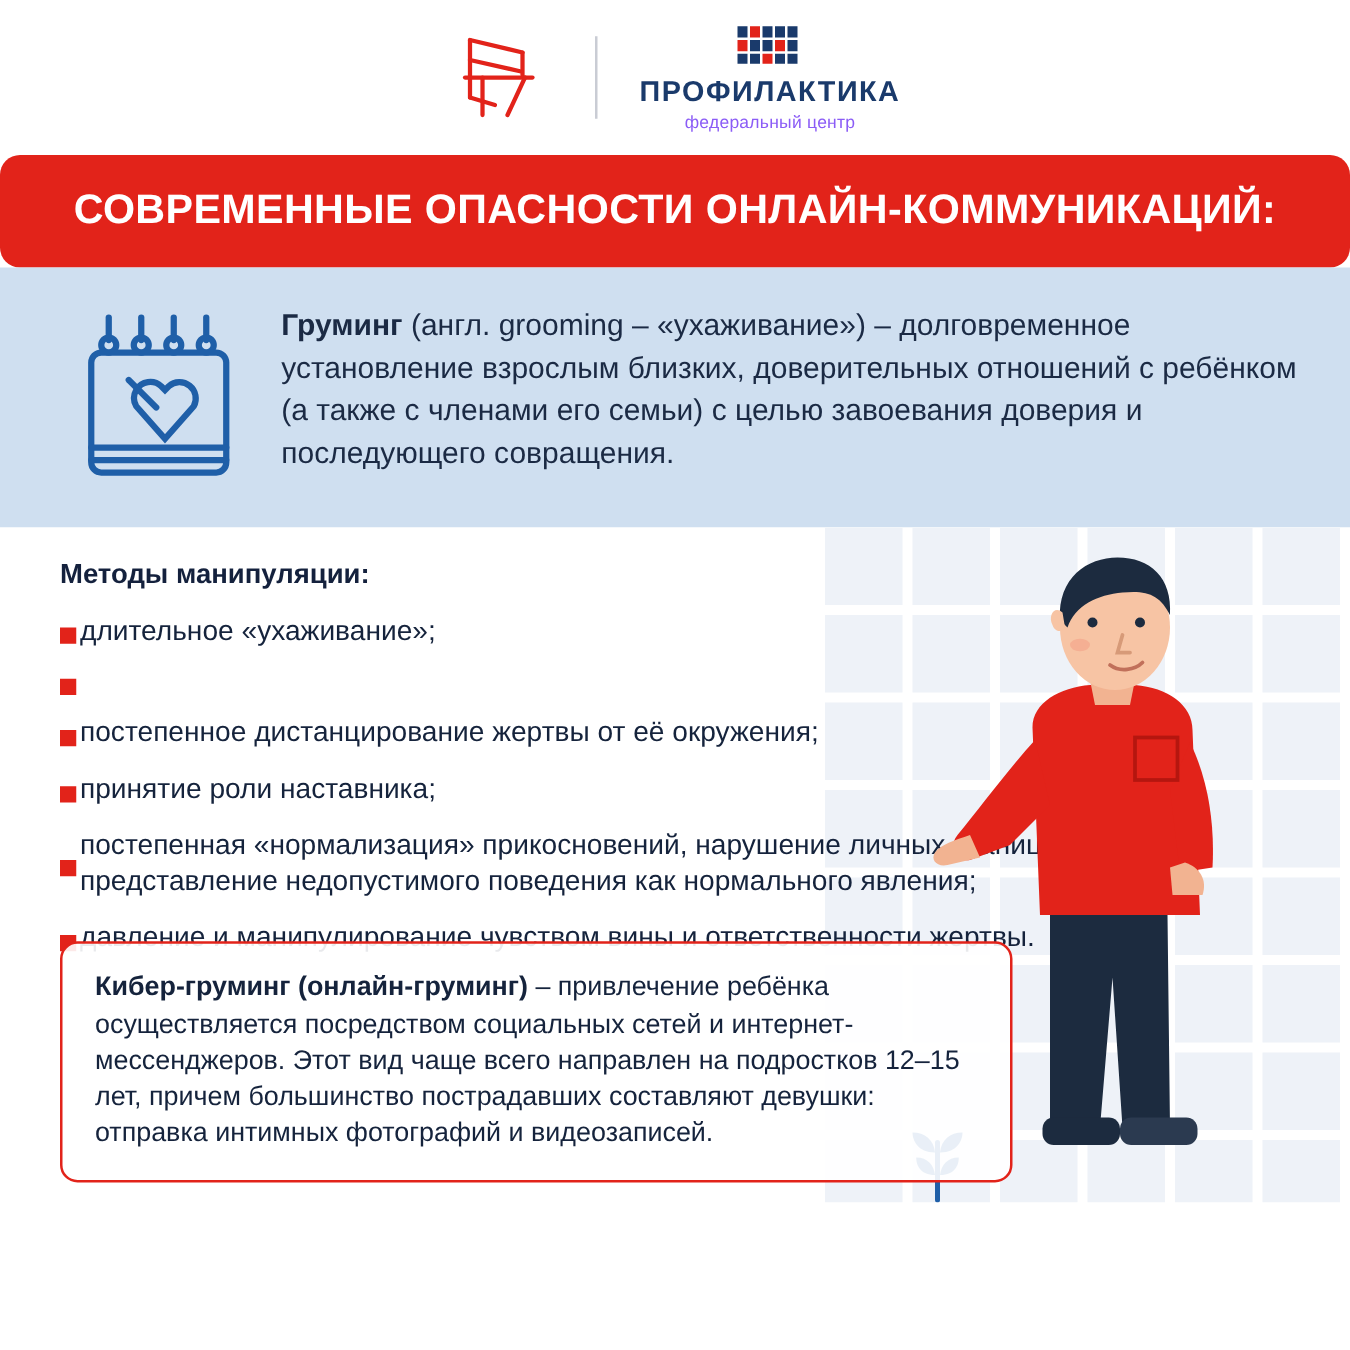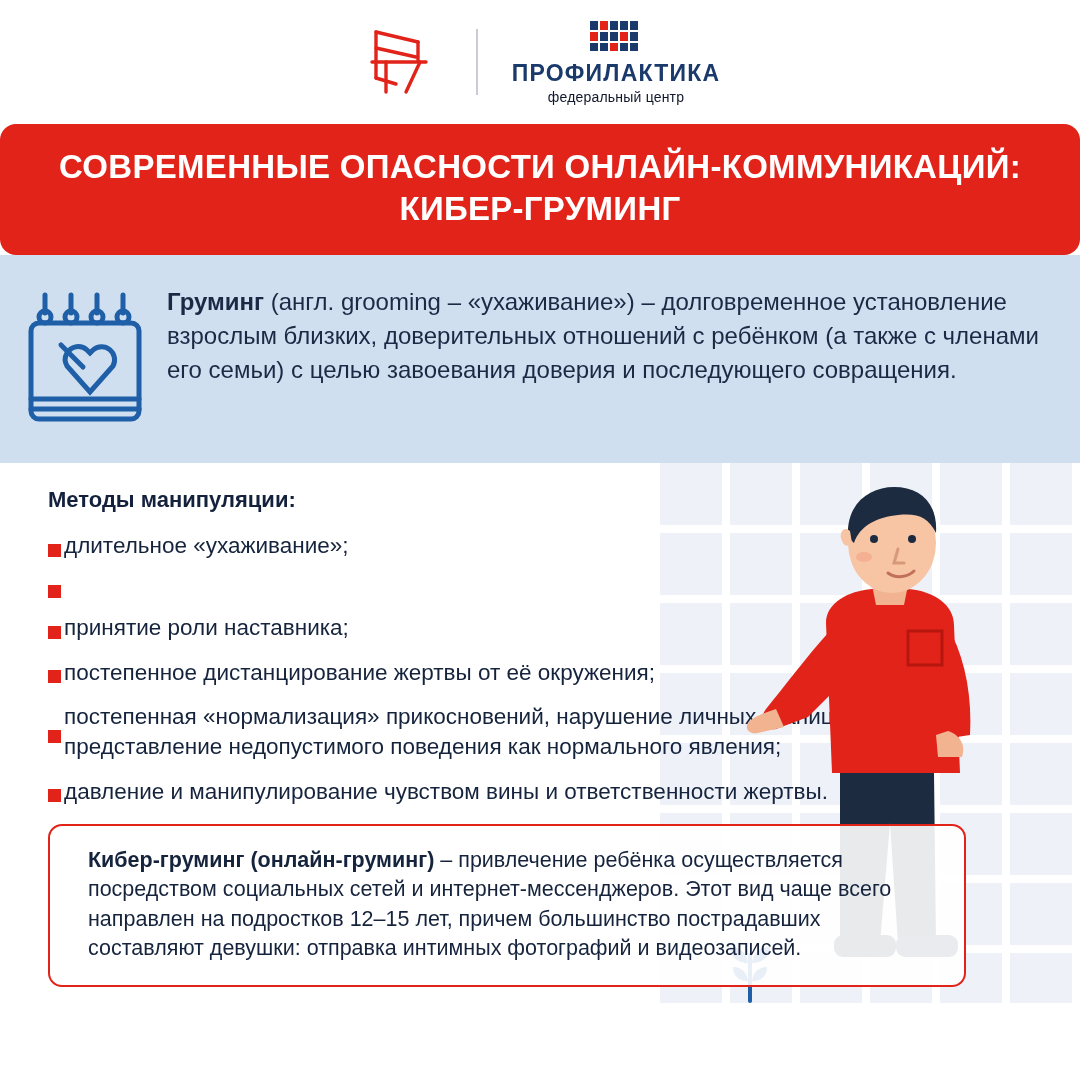--- a/index.html
+++ b/index.html
@@ -53,21 +53,21 @@
     margin-bottom: 6px;
   }
   .brand-name {
     font-size: 23px;
     font-weight: bold;
     letter-spacing: 1.2px;
     color: #1a3a6b;
   }
   .brand-sub {
     font-size: 14px;
-    color: #0f172a;
+    color: #8b5cf6;
     letter-spacing: 0.2px;
   }
 
   
   .title-banner {
     background: #e2231a;
     color: #ffffff;
     text-align: center;
     padding: 22px 40px 26px 40px;
     box-sizing: border-box;
@@ -79,23 +79,23 @@
     letter-spacing: 0.3px;
     line-height: 1.26;
     text-transform: uppercase;
   }
 
   
   .definition {
     background: #cfdff0;
     display: flex;
     align-items: flex-start;
-    padding: 26px 34px 26px 23px;
+    padding: 26px 34px 26px 65px;
     box-sizing: border-box;
-    gap: 12px;
+    gap: 28px;
   }
   .def-icon {
     flex: 0 0 auto;
     width: 132px;
     height: 150px;
     margin-top: 6px;
   }
   .def-text {
     font-size: 24px;
     line-height: 1.42;
@@ -157,25 +157,25 @@
     line-height: 1.32;
     color: #15233c;
     max-width: 790px;
   }
 
   
   .note {
     position: absolute;
     left: 48px;
     bottom: 16px;
-    width: 918px;
+    width: 762px;
     border: 2.5px solid #e2231a;
     border-radius: 14px;
     background: rgba(255,255,255,0.9);
-    padding: 20px 26px 22px 38px;
+    padding: 20px 26px 22px 26px;
     box-sizing: border-box;
     z-index: 3;
   }
   .note-text {
     font-size: 21.5px;
     line-height: 1.36;
     color: #15233c;
   }
   .note-text b { font-weight: bold; }
 
@@ -245,21 +245,20 @@
       </div>
       <div class="brand-name">ПРОФИЛАКТИКА</div>
       <div class="brand-sub">федеральный центр</div>
     </div>
 
   </div>
 </div>
 
 <div class="title-banner">
   <div class="line">СОВРЕМЕННЫЕ ОПАСНОСТИ ОНЛАЙН-КОММУНИКАЦИЙ:</div>
-  <div class="line">КИБЕР-ГРУМИНГ</div>
 </div>
 
 <div class="definition">
   <div class="def-icon">
     <svg viewBox="0 0 132 150" width="132" height="150">
       <g stroke="#1f5fa8" stroke-width="5" fill="none" stroke-linecap="round">
         <line x1="22" y1="8" x2="22" y2="26"></line>
         <line x1="48" y1="8" x2="48" y2="26"></line>
         <line x1="74" y1="8" x2="74" y2="26"></line>
         <line x1="100" y1="8" x2="100" y2="26"></line>
@@ -342,25 +341,25 @@
   <ul class="methods">
     <li>
       <span class="bullet"></span>
       <span class="m-text">длительное «ухаживание»;</span>
     </li>
     <li>
       <span class="bullet"></span>
     </li>
     <li>
       <span class="bullet"></span>
+      <span class="m-text">постепенное дистанцирование жертвы от её окружения;</span>
+    </li>
+    <li>
+      <span class="bullet"></span>
       <span class="m-text">принятие роли наставника;</span>
-    </li>
-    <li>
-      <span class="bullet"></span>
-      <span class="m-text">постепенное дистанцирование жертвы от её окружения;</span>
     </li>
     <li>
       <span class="bullet"></span>
       <span class="m-text">постепенная «нормализация» прикосновений, нарушение личных границ и представление недопустимого поведения как нормального явления;</span>
     </li>
     <li>
       <span class="bullet"></span>
       <span class="m-text">давление и манипулирование чувством вины и ответственности жертвы.</span>
     </li>
   </ul>

